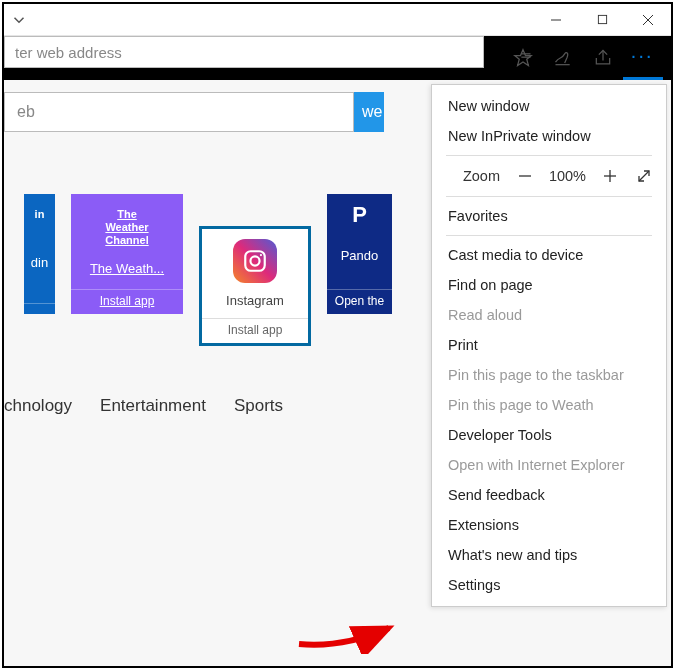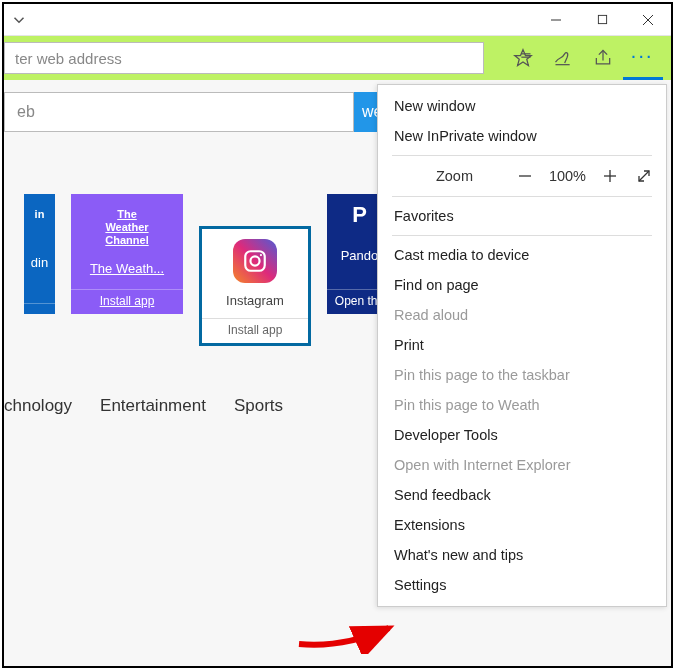--- a/index.html
+++ b/index.html
@@ -48,23 +48,23 @@
     height: 100%;
     display: flex;
     align-items: center;
     justify-content: center;
     cursor: pointer;
   }
   .win-btn svg { stroke:#333; }
   
   .addr-row {
     height: 44px;
-    background: #bef264;
+    background: #000000;
     display: flex;
-    align-items: center;
+    align-items: flex-start;
     padding: 0 0 0 0;
   }
   .addr-input {
     height: 32px;
     border: 1px solid #bbb;
     background: #fff;
     color: #888;
     font-size: 15px;
     padding: 0 10px;
     flex: 0 0 auto;
@@ -183,21 +183,21 @@
     color:#333;
     margin-top:50px;
     margin-left:0;
   }
   .cat-row span { cursor:pointer; }
   
   .menu {
     position:absolute;
     top:80px;
     right:4px;
-    width:290px;
+    width:236px;
     background:#fff;
     border:1px solid #ccc;
     box-shadow:-1px 1px 5px rgba(0,0,0,.12);
     padding:6px 0;
     z-index:10;
   }
   .menu-item {
     padding:7px 16px;
     font-size:14.5px;
     color:#222;

